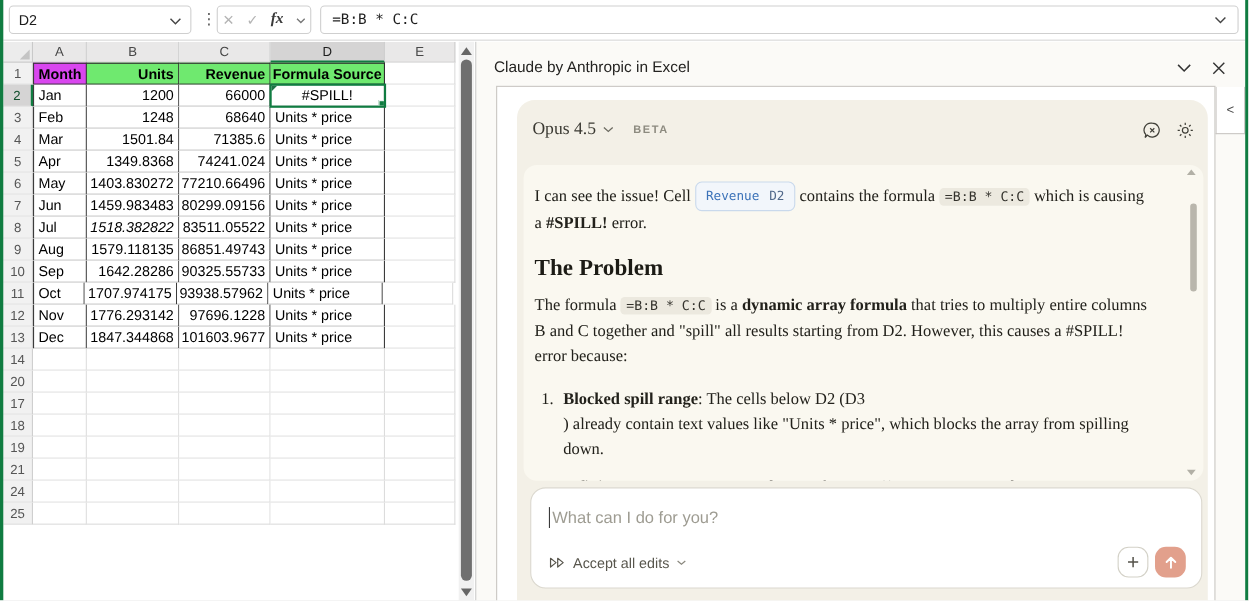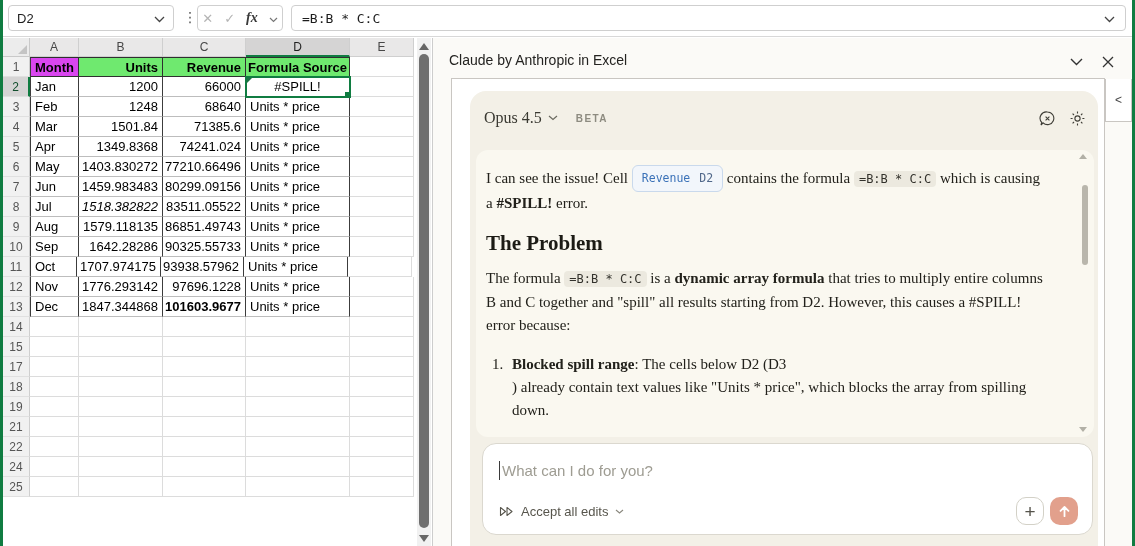--- a/index.html
+++ b/index.html
@@ -254,34 +254,34 @@
         <div class="g-cell tb tb-first" style="width: 49px;">Nov</div>
         <div class="g-cell tb num" style="width: 84px;">1776.293142</div>
         <div class="g-cell tb num" style="width: 83px;">97696.1228</div>
         <div class="g-cell tb" style="width: 104px;">Units * price</div>
         <div class="g-cell" style="width: 64px;"></div>
       </div>
       <div class="g-row">
         <div class="g-rowh">13</div>
         <div class="g-cell tb tb-first" style="width: 49px;">Dec</div>
         <div class="g-cell tb num" style="width: 84px;">1847.344868</div>
-        <div class="g-cell tb num" style="width: 83px; font-weight: bold;">101603.9677</div>
+        <div class="g-cell tb num" style="width: 83px;">101603.9677</div>
         <div class="g-cell tb" style="width: 104px;">Units * price</div>
         <div class="g-cell" style="width: 64px;"></div>
       </div>
       <div class="g-row">
         <div class="g-rowh">14</div>
         <div class="g-cell" style="width: 49px;"></div>
         <div class="g-cell num" style="width: 84px;"></div>
         <div class="g-cell num" style="width: 83px;"></div>
         <div class="g-cell" style="width: 104px;"></div>
         <div class="g-cell" style="width: 64px;"></div>
       </div>
       <div class="g-row">
-        <div class="g-rowh">15</div>
+        <div class="g-rowh">20</div>
         <div class="g-cell" style="width: 49px;"></div>
         <div class="g-cell num" style="width: 84px;"></div>
         <div class="g-cell num" style="width: 83px;"></div>
         <div class="g-cell" style="width: 104px;"></div>
         <div class="g-cell" style="width: 64px;"></div>
       </div>
       <div class="g-row">
         <div class="g-rowh">17</div>
         <div class="g-cell" style="width: 49px;"></div>
         <div class="g-cell num" style="width: 84px;"></div>
@@ -300,28 +300,20 @@
       <div class="g-row">
         <div class="g-rowh">19</div>
         <div class="g-cell" style="width: 49px;"></div>
         <div class="g-cell num" style="width: 84px;"></div>
         <div class="g-cell num" style="width: 83px;"></div>
         <div class="g-cell" style="width: 104px;"></div>
         <div class="g-cell" style="width: 64px;"></div>
       </div>
       <div class="g-row">
         <div class="g-rowh">21</div>
-        <div class="g-cell" style="width: 49px;"></div>
-        <div class="g-cell num" style="width: 84px;"></div>
-        <div class="g-cell num" style="width: 83px;"></div>
-        <div class="g-cell" style="width: 104px;"></div>
-        <div class="g-cell" style="width: 64px;"></div>
-      </div>
-      <div class="g-row">
-        <div class="g-rowh">22</div>
         <div class="g-cell" style="width: 49px;"></div>
         <div class="g-cell num" style="width: 84px;"></div>
         <div class="g-cell num" style="width: 83px;"></div>
         <div class="g-cell" style="width: 104px;"></div>
         <div class="g-cell" style="width: 64px;"></div>
       </div>
       <div class="g-row">
         <div class="g-rowh">24</div>
         <div class="g-cell" style="width: 49px;"></div>
         <div class="g-cell num" style="width: 84px;"></div>

